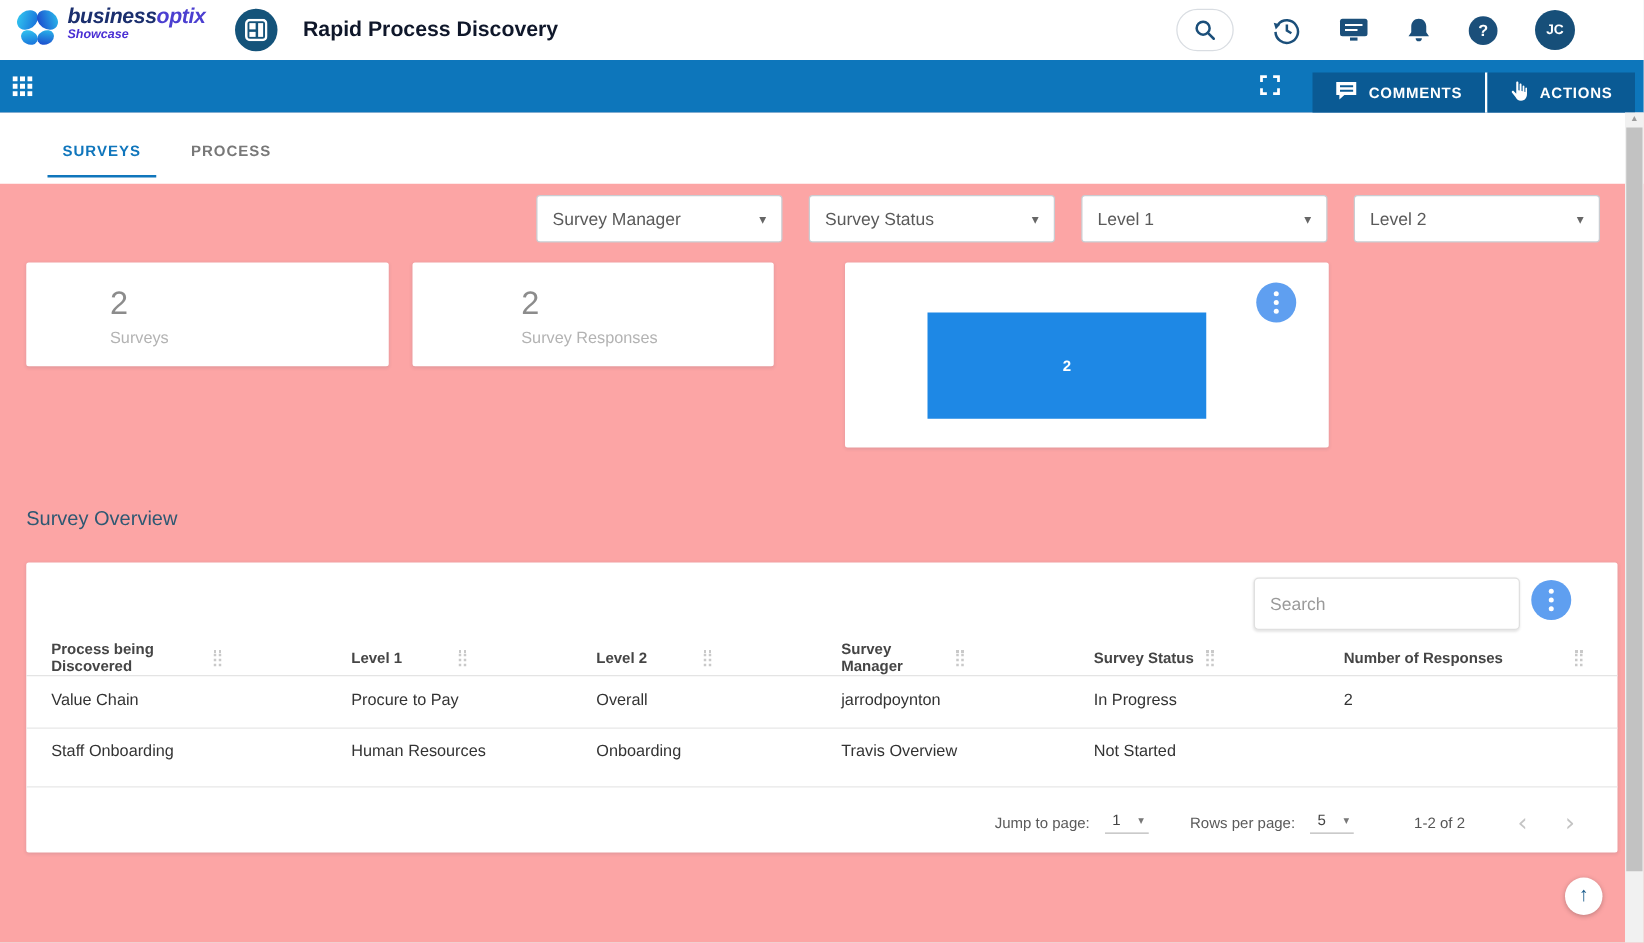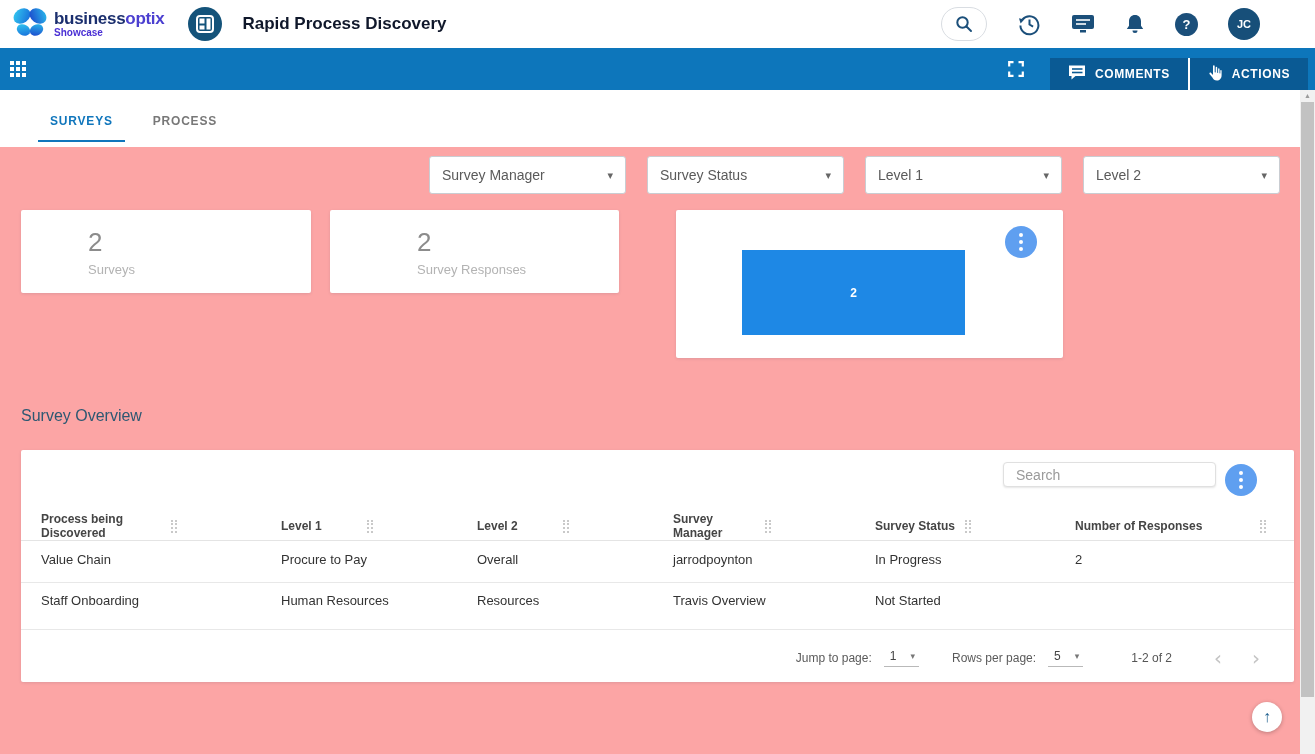--- a/index.html
+++ b/index.html
@@ -3,21 +3,21 @@
 <meta charset="utf-8">
 <style>
   * { margin:0; padding:0; box-sizing:border-box; }
   html,body { width:1315px; height:754px; overflow:hidden;
     font-family:"Liberation Sans", sans-serif; background:#e9f1f6; }
   .stage { position:relative; width:1315px; height:754px; overflow:hidden; }
 
   
   .app-header { position:absolute; left:0; top:0; width:1315px; height:48px;
     background:#ffffff; display:flex; align-items:center; z-index:5; }
-  .brand { display:flex; align-items:center; margin-left:12px; }
+  .brand { display:flex; margin-left:12px;font-style:italic; }
   .brand-word { line-height:1; margin-left:6px; }
   .brand-line1 { font-size:17px; font-weight:bold; letter-spacing:-.3px; }
   .brand-primary { color:#1b2f6e; }
   .brand-secondary { color:#4b3fd0; }
   .brand-sub { font-size:10px; font-weight:bold; color:#4a2fd4; margin-top:1px; }
   .app-circle { width:34px; height:34px; border-radius:50%; background:#14537a;
     margin-left:24px; display:flex; align-items:center; justify-content:center; }
   .app-title { margin-left:20px; font-size:17px; font-weight:600; color:#0f172a; }
 
   .header-icons { margin-left:auto; display:flex; align-items:center; gap:30px;
@@ -71,21 +71,21 @@
   .kebab-btn { position:absolute; width:32px; height:32px; border-radius:50%;
     background:#5f9ff0; display:flex; flex-direction:column; align-items:center;
     justify-content:center; gap:3px; cursor:pointer; }
   .kebab-btn i { width:4px; height:4px; border-radius:50%; background:#fff; }
   .chart-card .kebab-btn { right:26px; top:16px; }
 
   .section-title { position:absolute; left:21px; top:317px; font-size:16px; color:#2e5872; }
 
   
   .table-card { left:21px; top:360px; width:1273px; height:232px; }
-  .search-input { position:absolute; left:982px; top:12px; width:213px; height:25px;
+  .search-input { position:absolute; left:982px; top:12px; width:213px; height:42px;
     border:1px solid #e0e0e0; border-radius:4px; box-shadow:0 1px 2px rgba(0,0,0,.10);
     font-size:14px; color:#444; padding:4px 12px; outline:none;
     font-family:"Liberation Sans", sans-serif; }
   .search-input::placeholder { color:#9a9a9a; }
   .table-card .kebab-btn { left:1204px; top:14px; }
 
   .thead, .trow { display:grid; grid-template-columns:240px 196px 196px 202px 200px 1fr;
     padding:0 20px; align-items:center; }
   .thead { position:absolute; left:0; top:62px; width:100%; height:29px;
     border-bottom:1px solid #e4e4e4; }
@@ -332,21 +332,21 @@
         <div>Value Chain</div>
         <div>Procure to Pay</div>
         <div>Overall</div>
         <div>jarrodpoynton</div>
         <div>In Progress</div>
         <div>2</div>
       </div>
       <div class="trow r2">
         <div>Staff Onboarding</div>
         <div>Human Resources</div>
-        <div>Resources</div>
+        <div>Onboarding</div>
         <div>Travis Overview</div>
         <div>Not Started</div>
         <div></div>
       </div>
 
       <div class="tfoot">
         <span>Jump to page:</span>
         <span class="pg-select">
           <span>1</span>
           <span class="caret">▾</span>

